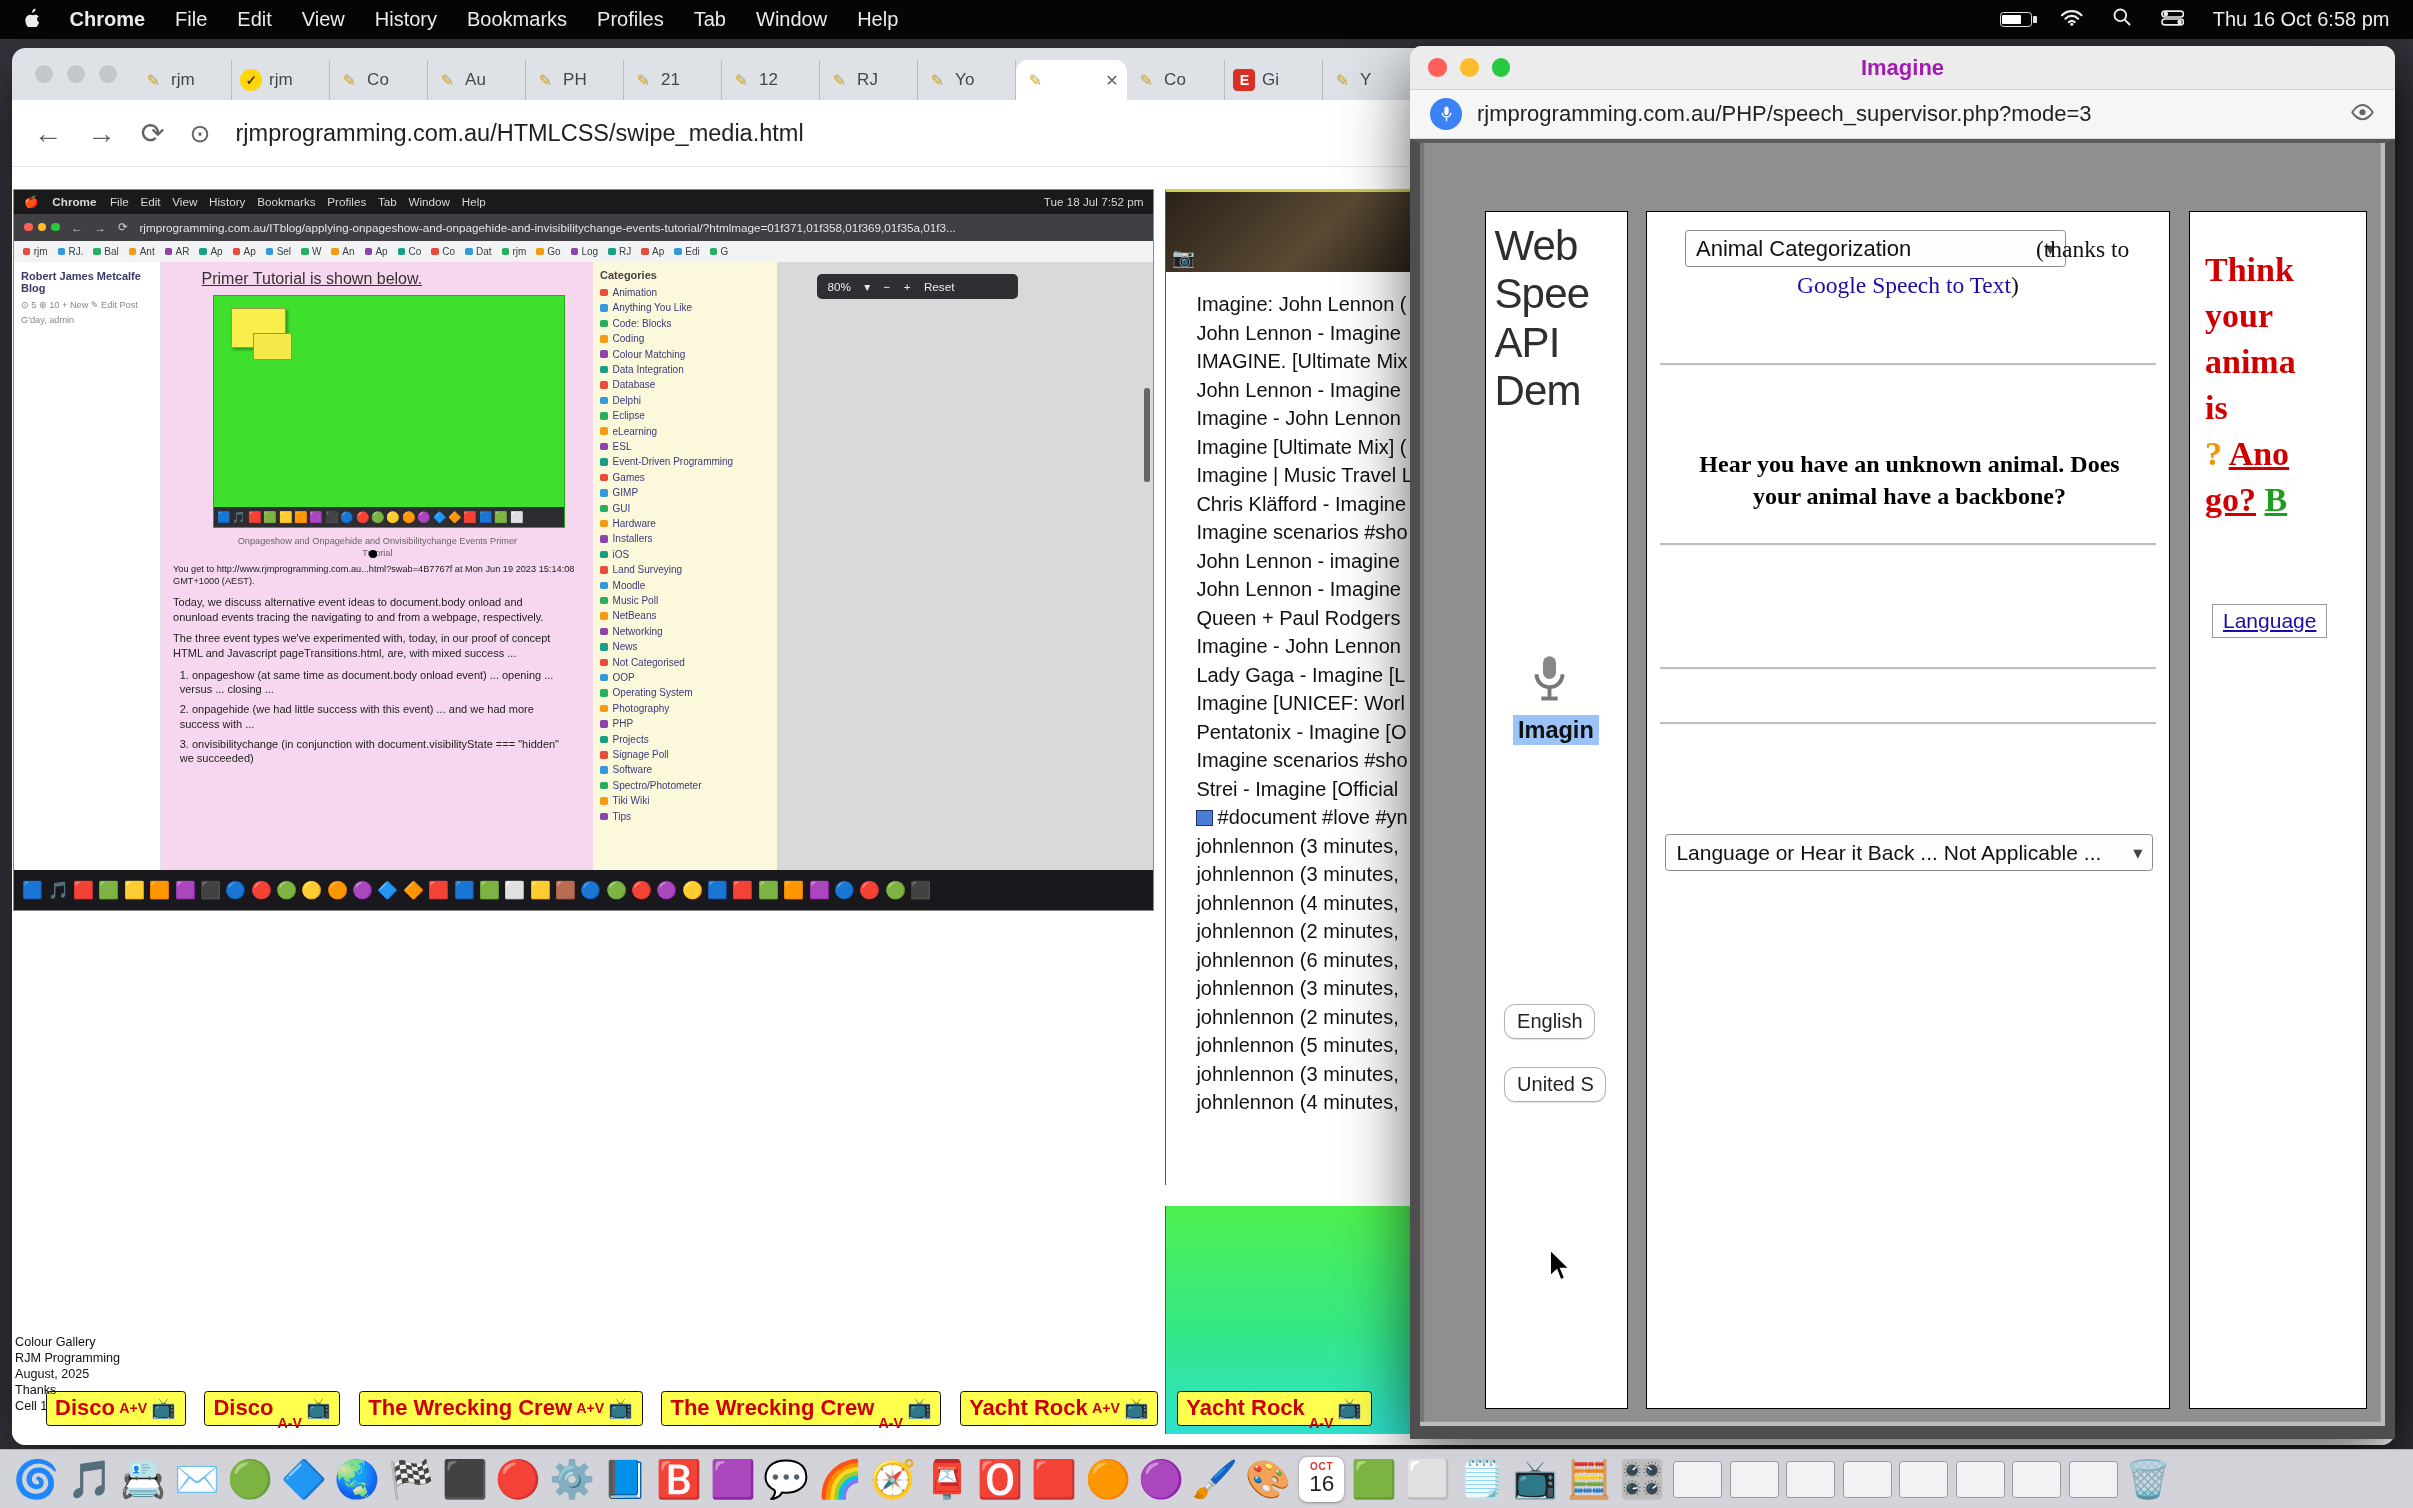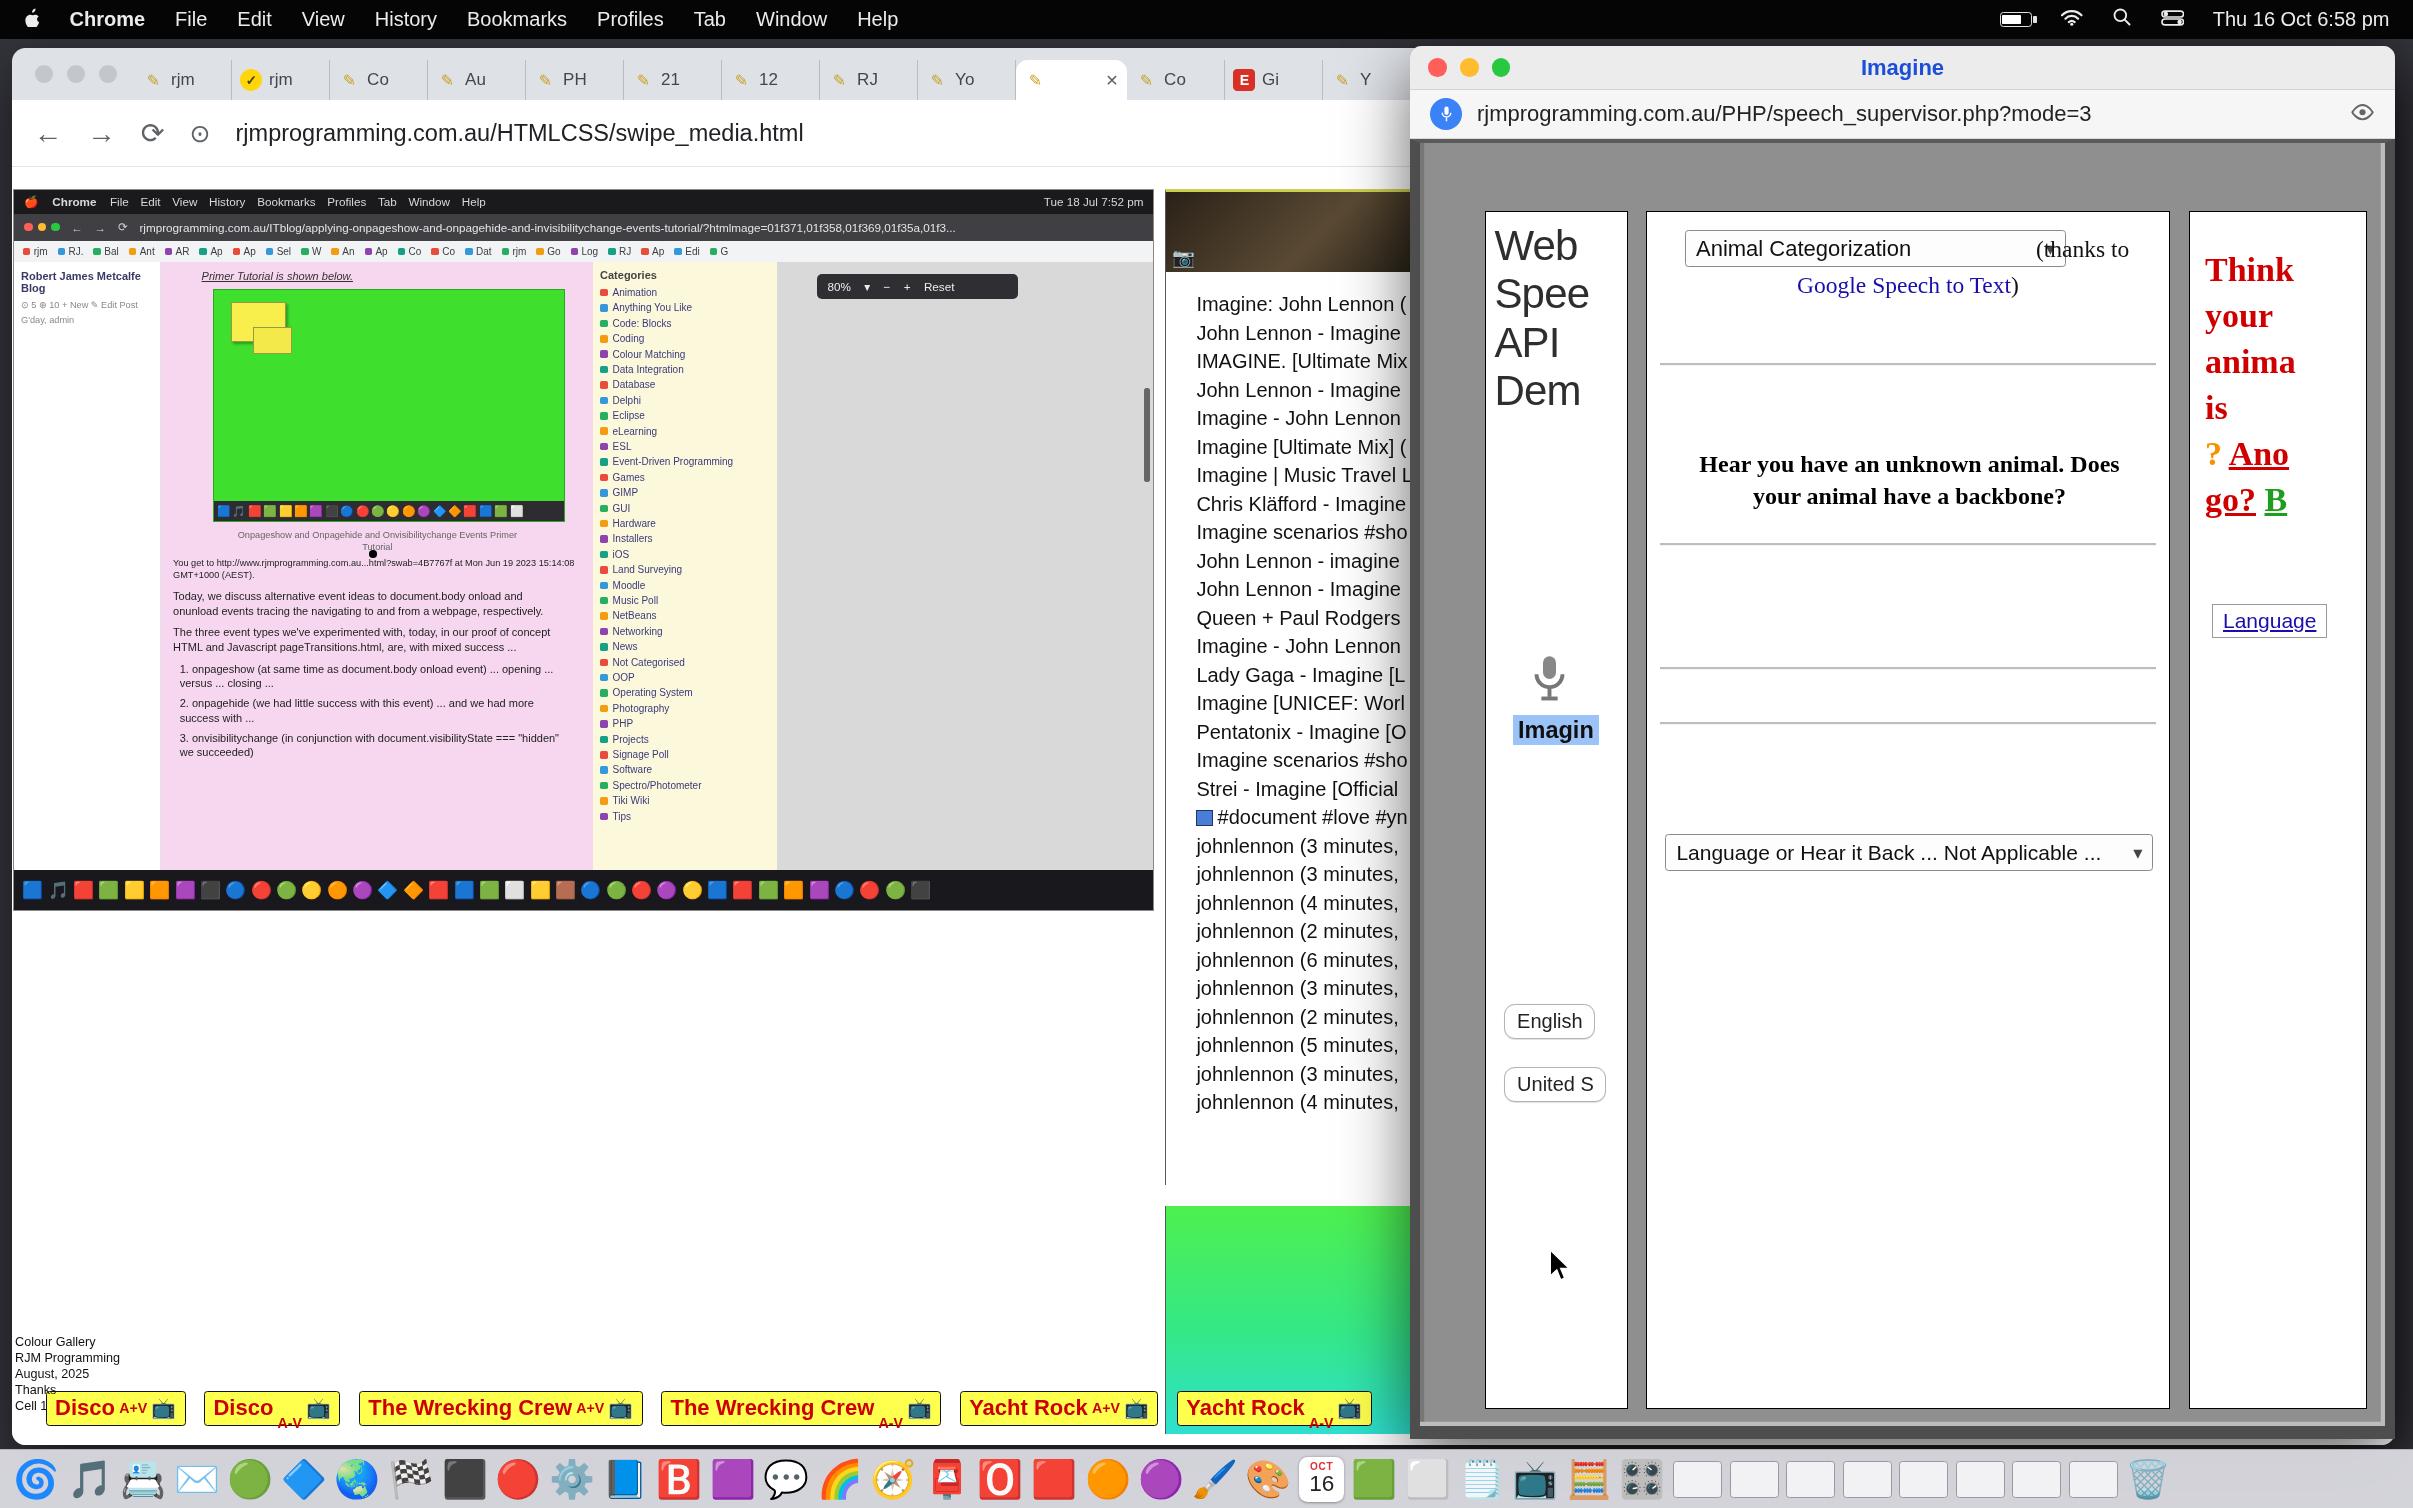--- a/index.html
+++ b/index.html
@@ -56,21 +56,21 @@
   .n-url { overflow:hidden; white-space:nowrap; color:#e4e4e4; }
   .n-bookmarks { height:22px; background:#f1f3f4; display:flex; align-items:center; gap:10px;
     padding:0 8.4px; font-size:10px; color:#3c4043; overflow:hidden; }
   .n-bm { display:flex; align-items:center; gap:3.4px; white-space:nowrap; }
   .n-bm i { width:7.5px; height:7.5px; border-radius:1.7px; display:inline-block; }
   .n-content { position:absolute; left:0; top:72px; right:0; bottom:40px; display:flex; background:#fff; }
   .n-side { width:147px; background:#fff; padding:8.4px 6.7px; border-right:0.8px solid #e4e4e4; }
   .n-blogtitle { font-size:11px; font-weight:bold; color:#3a3a66; }
   .n-blogmeta { font-size:9.2px; color:#888; margin-top:5px; }
   .n-main { width:432px; background:#f6d7ef; padding:6.7px 11.7px; position:relative; color:#222; }
-  .n-primer { display:block; font-size:11px; text-decoration:underline; margin:1.7px 0 6.7px 28.5px; color:#333;font-style:italic; }
+  .n-primer { display:block; font-size:16px; text-decoration:underline; margin:1.7px 0 6.7px 28.5px; color:#333; }
   .n-green { width:352px; height:233px; background:#3fdf2e; margin-left:40px; position:relative;
     border:0.8px solid #29a81e; }
   .n-note { position:absolute; left:17px; top:11.7px; width:55px; height:40px; background:#f8ef4d;
     border:0.8px solid #9a9a46; box-shadow:1.7px 1.7px 2.5px rgba(0,0,0,.3); }
   .n-note2 { position:absolute; left:39px; top:37px; width:39px; height:27px; background:#f3e94a;
     border:0.8px solid #9a9a46; }
   .n-gstrip { position:absolute; left:0; bottom:0; right:0; height:20px; background:#2c2c31;
     display:flex; align-items:center; gap:1.7px; padding:0 3.4px; font-size:11px; overflow:hidden; }
   .n-caption { width:285px; margin:8.4px auto 5px; text-align:center; font-size:9.2px; color:#666; line-height:1.25; }
   .n-visit { font-size:9.2px; color:#222; margin:3.4px 0 6.7px; line-height:1.3; }
@@ -112,21 +112,21 @@
   .mtv { font-size:20px; align-self:center; }
   #caption-lines { position:absolute; left:3.4px; top:1167px; font-size:12.6px; color:#111; line-height:16px; }
 
   
   #imagine { position:absolute; left:1410px; top:46px; width:985px; height:1393px; z-index:10;
     border-radius:11.7px 11.7px 0 0; overflow:hidden; background:#919191; box-shadow:0 22px 67px rgba(0,0,0,.6); }
   #im-titlebar { height:44px; background:#ececec; border-bottom:0.8px solid #d4d4d4; position:relative;
     display:flex; align-items:center; }
   #im-titlebar .lights { margin:0 0 0 18.4px; }
   .light.red { background:#ff5f58; } .light.yellow { background:#febc2e; } .light.green { background:#28c840; }
-  #im-title { position:absolute; left:0; right:0; text-align:center; font-size:22px; font-weight:600; color:#1d4ed8; }
+  #im-title { position:absolute; left:0; right:0; text-align:center; font-size:22px; font-weight:600; color:#a21caf; }
   #im-urlbar { height:49px; background:#f6f6f6; border-bottom:0.8px solid #d9d9d9; display:flex;
     align-items:center; gap:15px; padding:0 20px; }
   #im-mic { width:32px; height:32px; min-width:32px; border-radius:50%; background:#3b82f6;
     display:flex; align-items:center; justify-content:center; }
   #im-url { font-size:22px; color:#222; white-space:nowrap; overflow:hidden; }
   #im-eye { margin-left:auto; }
   #im-body { position:absolute; left:0; top:93px; right:0; bottom:0; background:#8f8f8f;
     border-left:10px solid #4e4e4e; border-right:10px solid #4e4e4e; border-bottom:13.4px solid #4e4e4e;
     border-top:4.2px solid #5a5a5a; box-shadow:inset -4.2px -4.2px 0 #bcbcbc, inset 4.2px 0 0 #777; }
   .panel { position:absolute; background:#fff; border:1.7px solid #000; overflow:hidden; }

